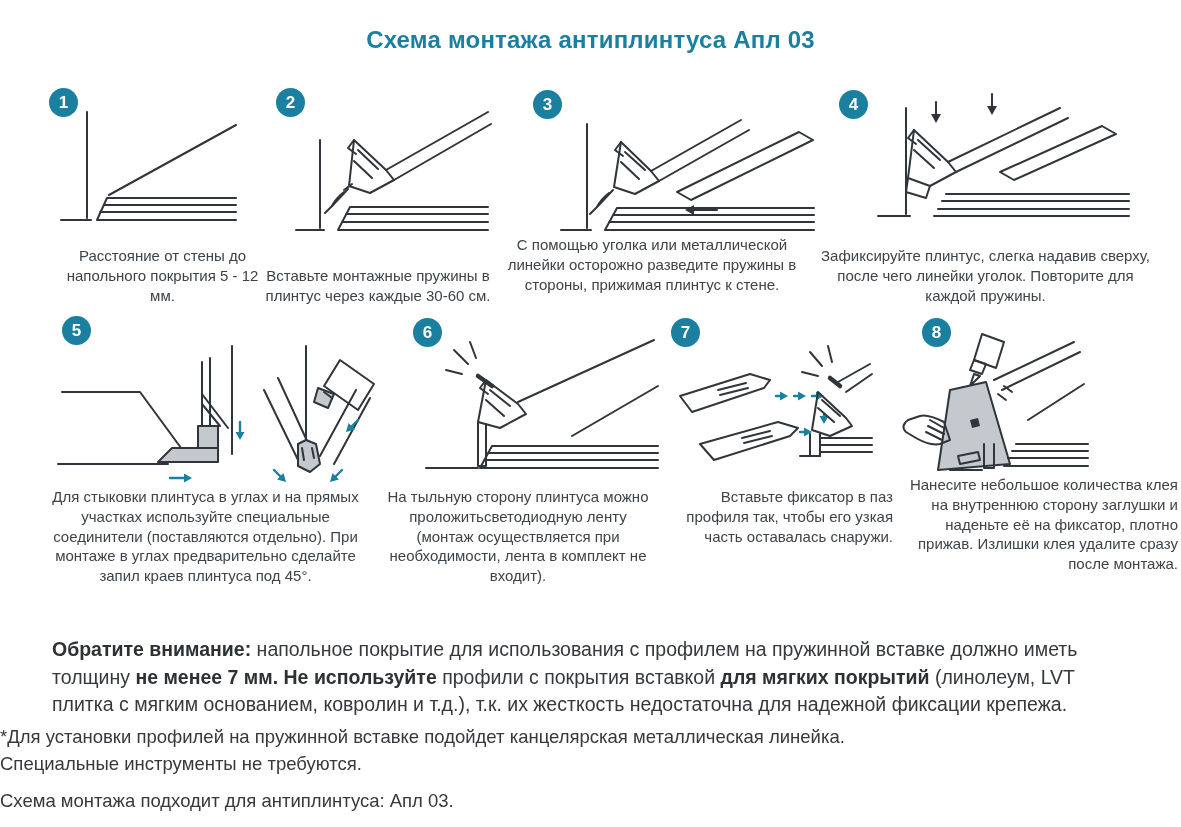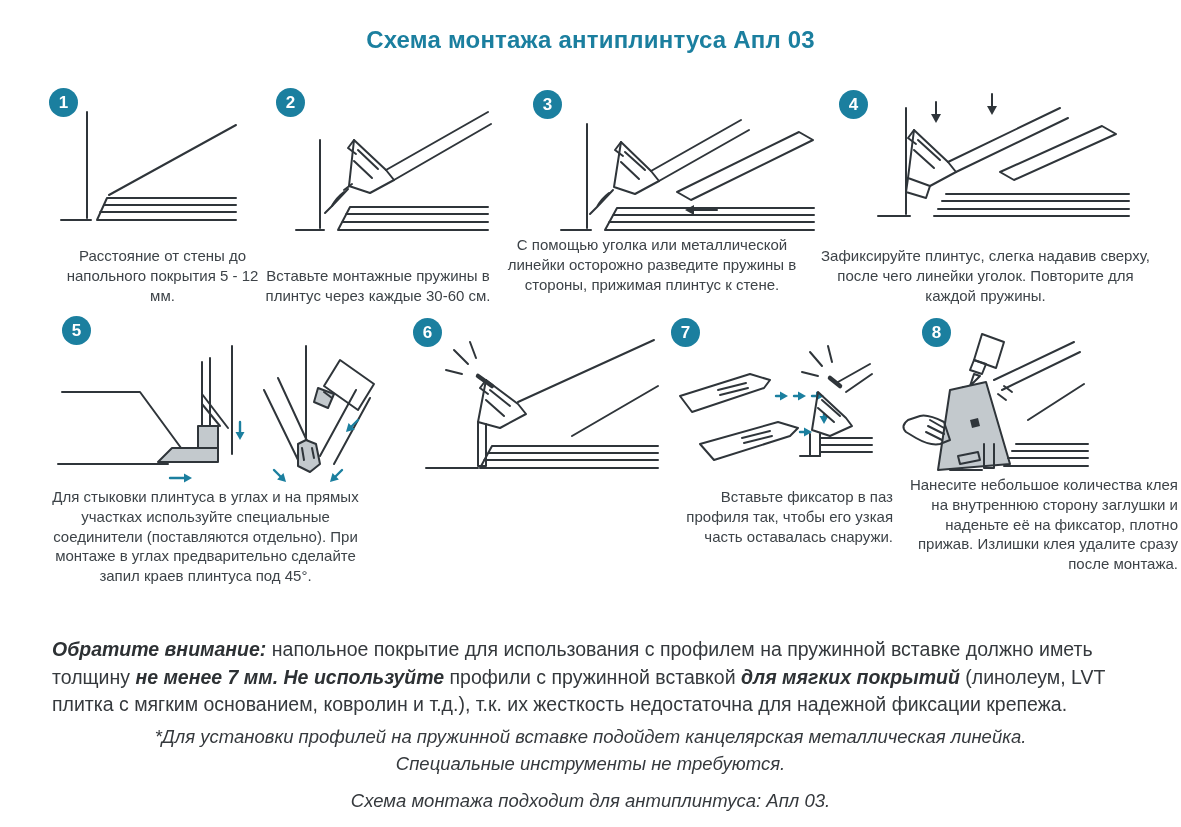--- a/index.html
+++ b/index.html
@@ -6,22 +6,22 @@
   #page{position:relative;width:1181px;height:827px;background:#fff;overflow:hidden;
         font-family:"Liberation Sans","DejaVu Sans",sans-serif;color:var(--text,#3d4348);}
   .title{position:absolute;top:26px;left:0;width:100%;text-align:center;
          font-size:24px;font-weight:bold;color:var(--accent,#1b7f9f);letter-spacing:.2px;}
   .badge{position:absolute;width:29px;height:29px;border-radius:50%;
          background:var(--accent,#1b7f9f);color:#fff;font-weight:bold;font-size:17px;
          display:flex;align-items:center;justify-content:center;line-height:1;}
   .diagram{position:absolute;}
   .caption{position:absolute;text-align:center;font-size:15px;line-height:1.32;color:#3d4348;}
   .note{position:absolute;left:52px;top:636px;width:1080px;font-size:19.5px;line-height:1.42;color:#35393d;}
-  .note b{font-weight:bold;color:#2d3134;font-style:italic;}
-  .centerline{position:absolute;left:0;width:100%;text-align:center;font-size:18.5px;color:#35393d;font-style:italic;}
+  .note b{font-weight:bold;color:#2d3134;}
+  .centerline{position:absolute;left:0;width:100%;font-size:18.5px;color:#35393d;}
   
   .ln{stroke:var(--line,#2f353a);fill:none;stroke-width:2;stroke-linecap:round;stroke-linejoin:round;}
   .lnthick{stroke:var(--line,#2f353a);fill:none;stroke-width:4.5;stroke-linecap:round;}
   .grayfill{fill:var(--fill-gray,#c3c9cd);stroke:var(--line,#2f353a);stroke-width:2;stroke-linejoin:round;}
   .darkfill{fill:var(--line,#2f353a);stroke:none;}
   .teal{stroke:var(--accent,#1b7f9f);fill:none;stroke-width:2.4;stroke-linecap:round;}
   .tealhead{fill:var(--accent,#1b7f9f);stroke:none;}
 </style>
 </head>
 <body>
@@ -132,20 +132,21 @@
   <svg class="diagram" style="left:420px;top:338px;" width="245" height="142" viewBox="0 0 245 142">
     <path class="ln" d="M6 130 H58"></path>
     <path class="ln" d="M72 108 H238 M68 115 H238 M64 122 H238 M60 130 H238 M72 108 L60 130"></path>
     <path class="ln" d="M98 64 L234 2 M152 98 L238 48"></path>
     <path class="ln" d="M66 42 L98 66 L106 76 L80 90 L58 84 Z"></path>
     <path class="ln" d="M70 52 L90 68 M66 62 L84 78 M66 42 L60 50 L68 56"></path>
     <path class="ln" d="M58 84 V128 M66 86 V128 M58 128 H66"></path>
     <path class="lnthick" d="M58 38 L72 48"></path>
     <path class="ln" d="M48 26 L34 12 M42 36 L26 32 M56 20 L50 4"></path>
   </svg>
+  <div class="caption" style="left:382px;top:487px;width:272px;">На тыльную сторону плинтуса можно проложитьсветодиодную ленту (монтаж осуществляется при необходимости, лента в комплект не входит).</div>
 
   <div class="badge" style="left:671px;top:318px;">
     <span>7</span>
   </div>
   <svg class="diagram" style="left:672px;top:338px;" width="205" height="138" viewBox="0 0 205 138">
     <polygon class="ln" points="8,58 78,36 98,42 92,50 20,74"></polygon>
     <path class="ln" d="M46 52 L74 45 M48 57 L76 50"></path>
     <polygon class="ln" points="28,106 106,84 126,90 118,98 42,122"></polygon>
     <path class="ln" d="M70 100 L98 93 M72 105 L100 98"></path>
     <path class="teal" d="M104 58 H110"></path>
@@ -186,19 +187,19 @@
     <polygon class="ln" points="60,128 80,124 82,132 62,136"></polygon>
 
     <path class="ln" d="M10 92 q-8 6 -2 12 l10 6 q14 8 24 6 l10 -4 -6 -18 q-16 -8 -24 -6 z"></path>
     <path class="ln" d="M28 104 l16 8 M30 98 l16 8 M32 92 l14 8"></path>
 
     <path class="ln" d="M118 116 H190 M114 123 H190 M110 130 H190 M106 138 H190"></path>
     <path class="ln" d="M52 142 H84 M86 116 V140 M96 116 V140 M86 140 H96"></path>
   </svg>
   <div class="caption" style="left:893px;top:475px;width:285px;text-align:right;">Нанесите небольшое количества клея на внутреннюю сторону заглушки и наденьте её на фиксатор, плотно прижав. Излишки клея удалите сразу после монтажа.</div>
 
-  <div class="note"><b>Обратите внимание:</b><span> напольное покрытие для использования с профилем на пружинной вставке должно иметь толщину </span><b>не менее 7 мм. Не используйте</b><span> профили с пружинной вставкой </span><b>для мягких покрытий</b><span> (линолеум, LVT плитка с мягким основанием, ковролин и т.д.), т.к. их жесткость недостаточна для надежной фиксации крепежа.</span></div>
+  <div class="note"><b>Обратите внимание:</b><span> напольное покрытие для использования с профилем на пружинной вставке должно иметь толщину </span><b>не менее 7 мм. Не используйте</b><span> профили с покрытия вставкой </span><b>для мягких покрытий</b><span> (линолеум, LVT плитка с мягким основанием, ковролин и т.д.), т.к. их жесткость недостаточна для надежной фиксации крепежа.</span></div>
 
   <div class="centerline" style="top:726px;">*Для установки профилей на пружинной вставке подойдет канцелярская металлическая линейка.</div>
   <div class="centerline" style="top:753px;">Специальные инструменты не требуются.</div>
   <div class="centerline" style="top:790px;">Схема монтажа подходит для антиплинтуса:  Апл 03.</div>
 
 </div>
 
 </body></html>

